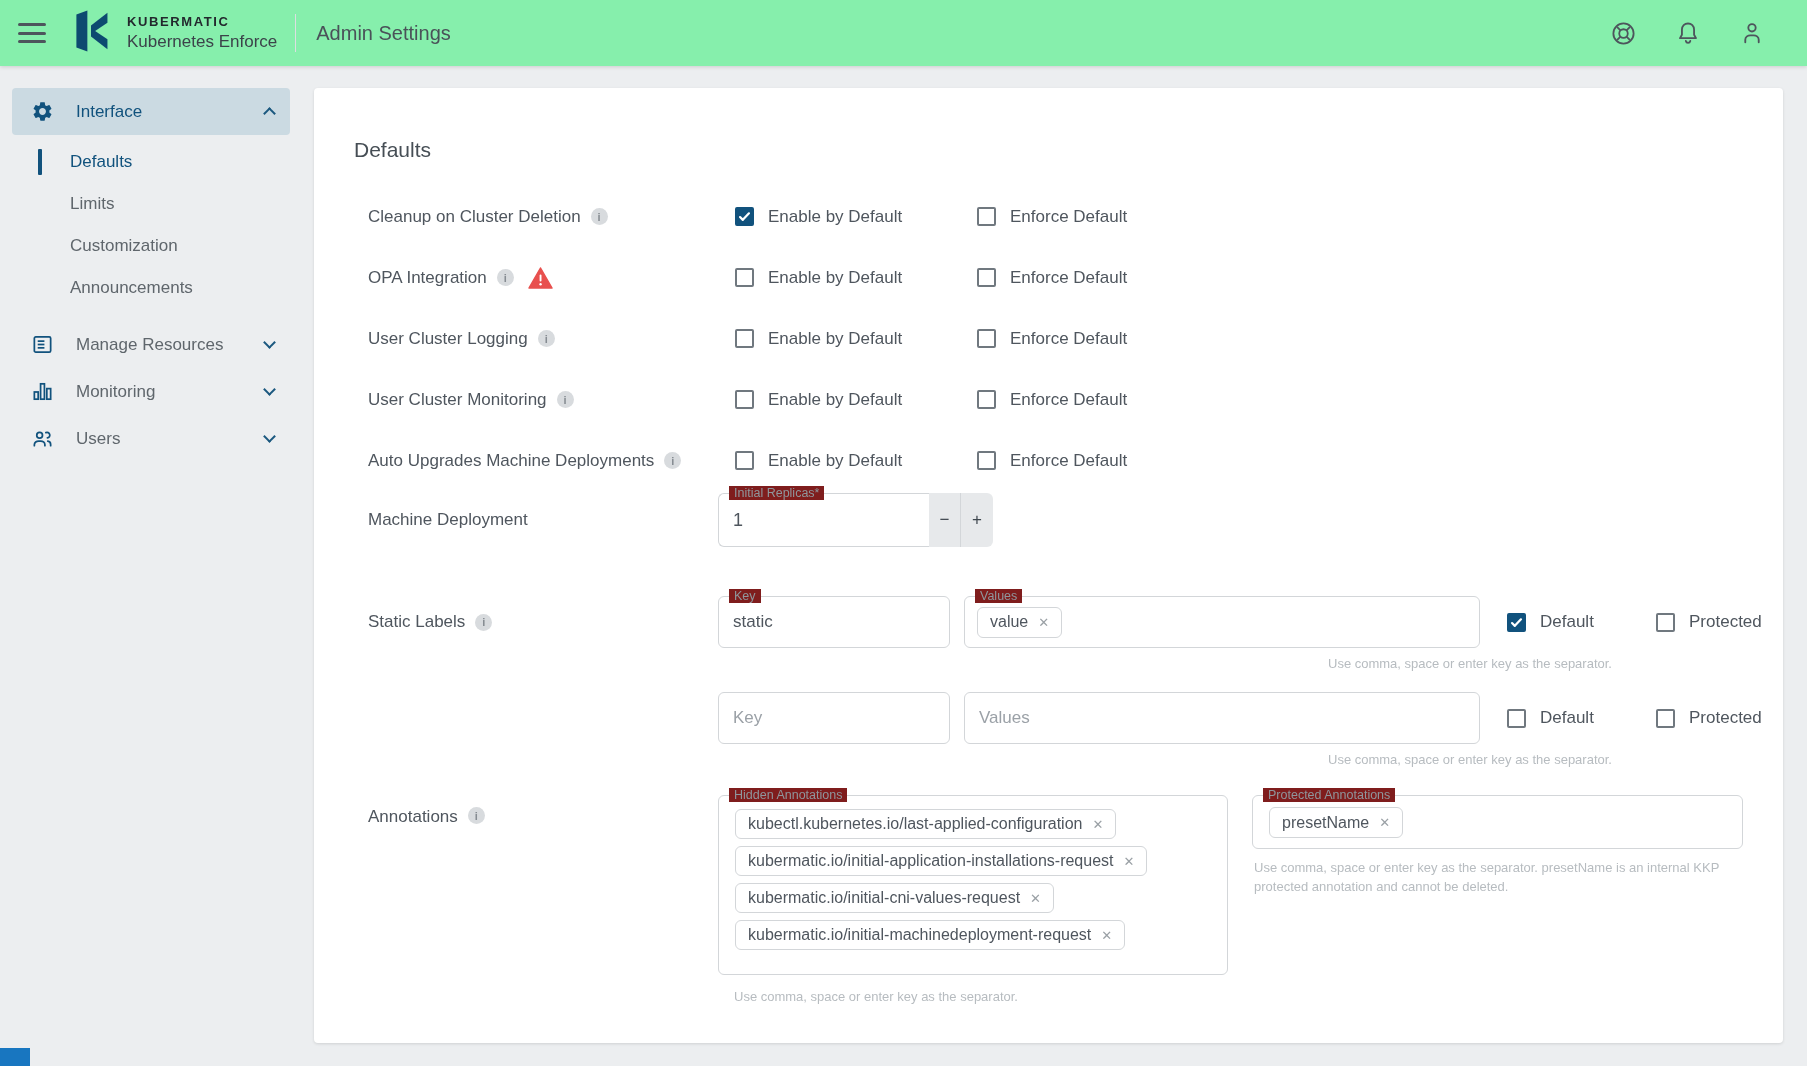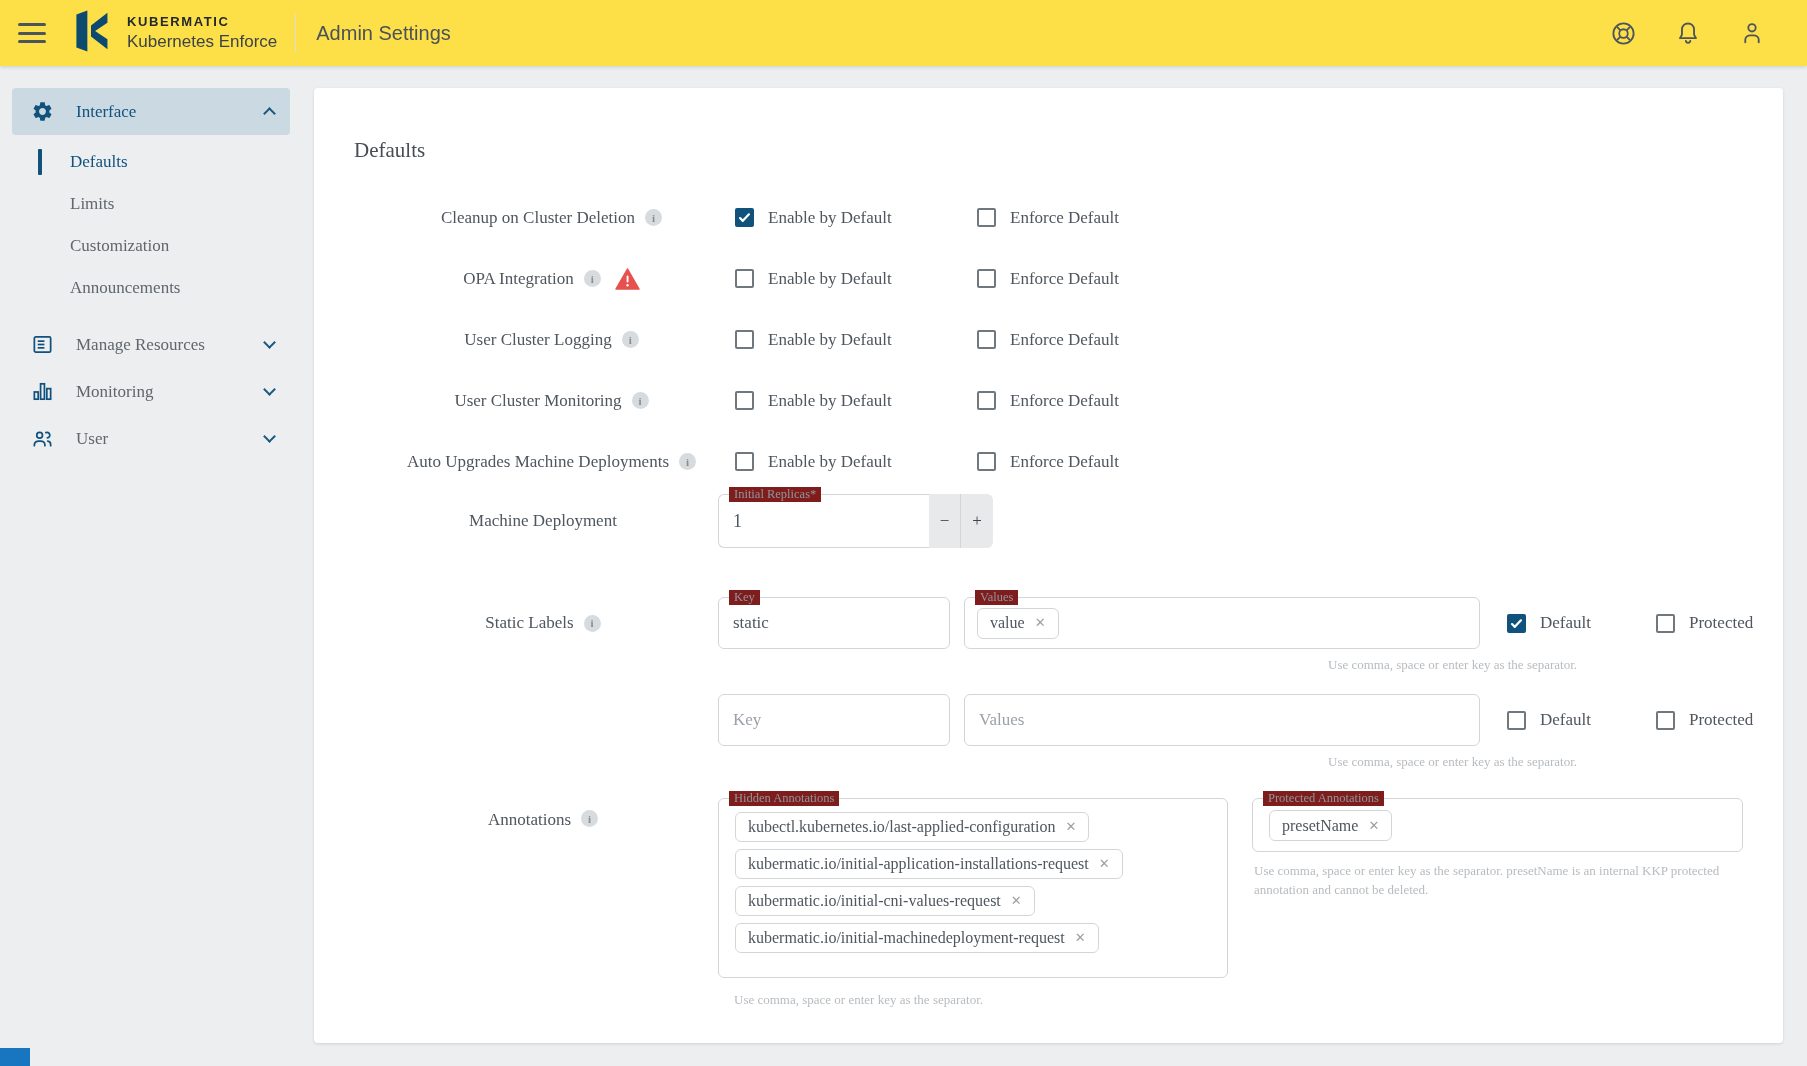--- a/index.html
+++ b/index.html
@@ -2,35 +2,35 @@
 <html><head>
 <meta charset="utf-8">
 <style>
   * { box-sizing: border-box; }
   html,body { margin:0; padding:0; }
   body {
     width:1807px; height:1066px; position:relative; overflow:hidden;
     background:#eceef0; font-family:"Liberation Sans", sans-serif; color:#4f565e;
   }
   
-  .topbar { height:66px; background:#fde047; display:flex; align-items:center;
+  .topbar { height:66px; background:#86efac; display:flex; align-items:center;
     padding:0 42px 0 18px; box-shadow:0 1px 4px rgba(0,0,0,.14); position:relative; z-index:5; }
   .hamburger { width:28px; height:20px; display:flex; flex-direction:column; justify-content:space-between; cursor:pointer; }
   .hamburger div { height:3px; background:#4d555c; border-radius:1.5px; }
   .logo-mark { margin-left:22px; flex:none; }
   .brand { margin-left:13px; line-height:1.25; }
   .brand .b1 { font-size:13px; font-weight:bold; letter-spacing:1.6px; color:#23282d; }
   .brand .b2 { font-size:17px; color:#3c434a; }
   .tb-divider { width:1px; height:38px; background:#dcdfe1; margin-left:18px; }
   .page-title { margin-left:20px; font-size:20px; color:#4a5158; }
   .tb-icons { margin-left:auto; display:flex; align-items:center; gap:38px; }
   .tb-icons .icn { cursor:pointer; display:flex; }
 
   
-  .layout { display:flex; height:1000px;font-family:Liberation Serif, serif; }
+  .layout { display:flex; height:1000px; }
   .sidebar { width:302px; flex:none; padding-top:22px; }
   .nav-item { height:47px; width:278px; margin-left:12px; border-radius:4px;
     display:flex; align-items:center; padding:0 16px 0 18px; cursor:pointer; }
   .nav-item.active { background:#cbdae2; }
   .nav-icon { width:24px; height:24px; margin-right:22px; display:flex; align-items:center; justify-content:center; flex:none; }
   .nav-label { font-size:17px; color:#5f666c; flex:1; }
   .nav-item.active .nav-label { color:#11527d; }
   .chev { width:9px; height:9px; border-right:2px solid #1b587f; border-bottom:2px solid #1b587f; flex:none; }
   .chev.down { transform:rotate(45deg); margin-top:-4px; }
   .chev.up { transform:rotate(-135deg); margin-top:4px; }
@@ -41,21 +41,21 @@
   .sub-item.active::before { content:""; position:absolute; left:38px; top:8px; width:4px; height:26px;
     background:#11527d; border-radius:1px; }
 
   
   .card { flex:1; background:#fff; margin:22px 24px 23px 12px; border-radius:4px;
     box-shadow:0 1px 3px rgba(0,0,0,.12); padding:36px 40px 40px; overflow:hidden; }
   .heading { font-size:21px; color:#464e55; margin:14px 0 24px; font-weight:normal; }
 
   .trow { display:flex; align-items:center; height:61px; }
   .rlabel { width:381px; padding-left:14px; display:flex; align-items:center; gap:10px;
-    font-size:17px; color:#4f565e; flex:none;justify-content:center; }
+    font-size:17px; color:#4f565e; flex:none; }
   .rlabel.narrow { width:364px; }
   .info { width:17px; height:17px; border-radius:50%; background:#d8dbde; color:#868c92;
     font-size:11px; font-weight:bold; display:inline-flex; align-items:center; justify-content:center; flex:none; }
   .cbgroup { display:flex; align-items:center; width:242px; flex:none; }
   .cbgroup.last { width:auto; }
   .cb { width:19px; height:19px; border:2px solid #70787f; border-radius:2px; background:#fff;
     display:flex; align-items:center; justify-content:center; cursor:pointer; flex:none; }
   .cb.checked { background:#11527d; border-color:#11527d; }
   .cblabel { margin-left:14px; font-size:17px; color:#4f565e; }
 
@@ -212,21 +212,21 @@
     </div>
     <div class="nav-item">
       <span class="nav-icon">
         <svg width="23" height="23" viewBox="0 0 24 24" fill="none" stroke="#11527d" stroke-width="1.8" stroke-linecap="round">
           <circle cx="9" cy="8.5" r="3"></circle>
           <path d="M3.5 19.5v-1c0-2.4 2.2-3.8 4.4-3.8h2.2c2.2 0 4.4 1.4 4.4 3.8v1"></path>
           <path d="M15.5 5.9a2.9 2.9 0 1 1 1.6 5.5"></path>
           <path d="M17.5 14.8c1.9 0.3 3 1.7 3 3.4v1.3"></path>
         </svg>
       </span>
-      <span class="nav-label">User</span>
+      <span class="nav-label">Users</span>
       <span class="chev down"></span>
     </div>
   </nav>
 
   <main class="card">
     <h2 class="heading">Defaults</h2>
 
     <div class="trow">
       <div class="rlabel">
         <span>Cleanup on Cluster Deletion</span>

